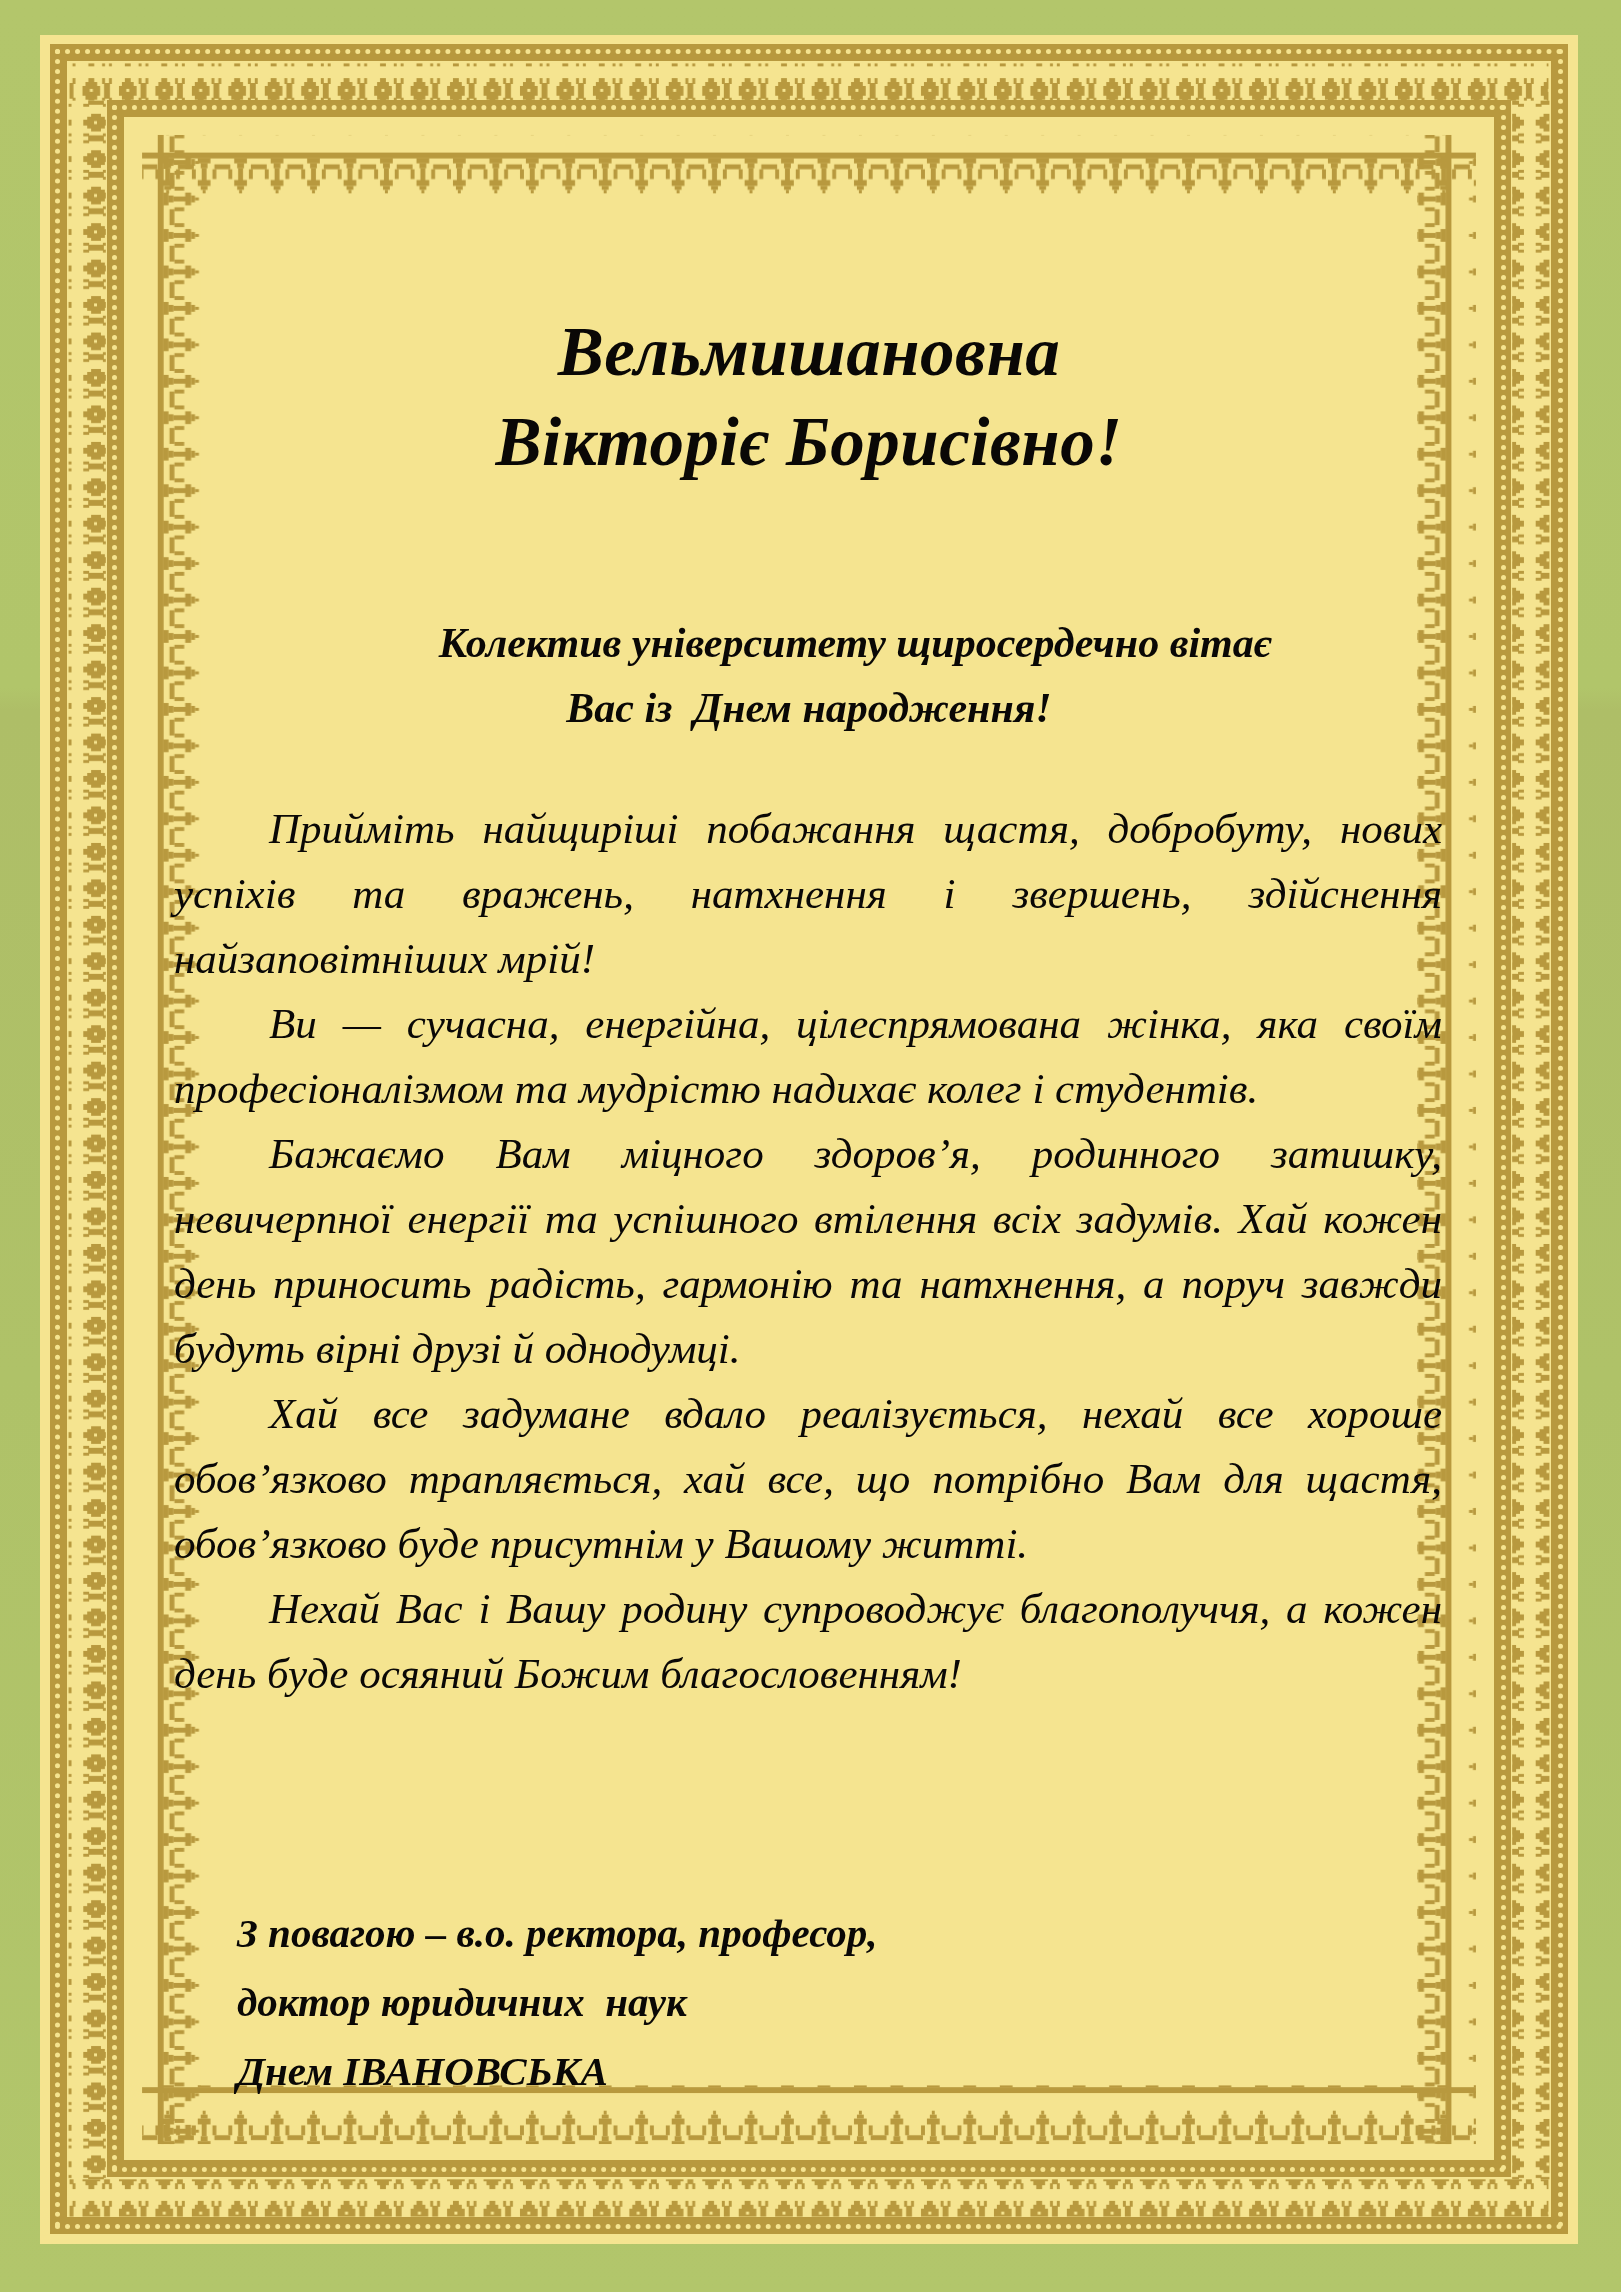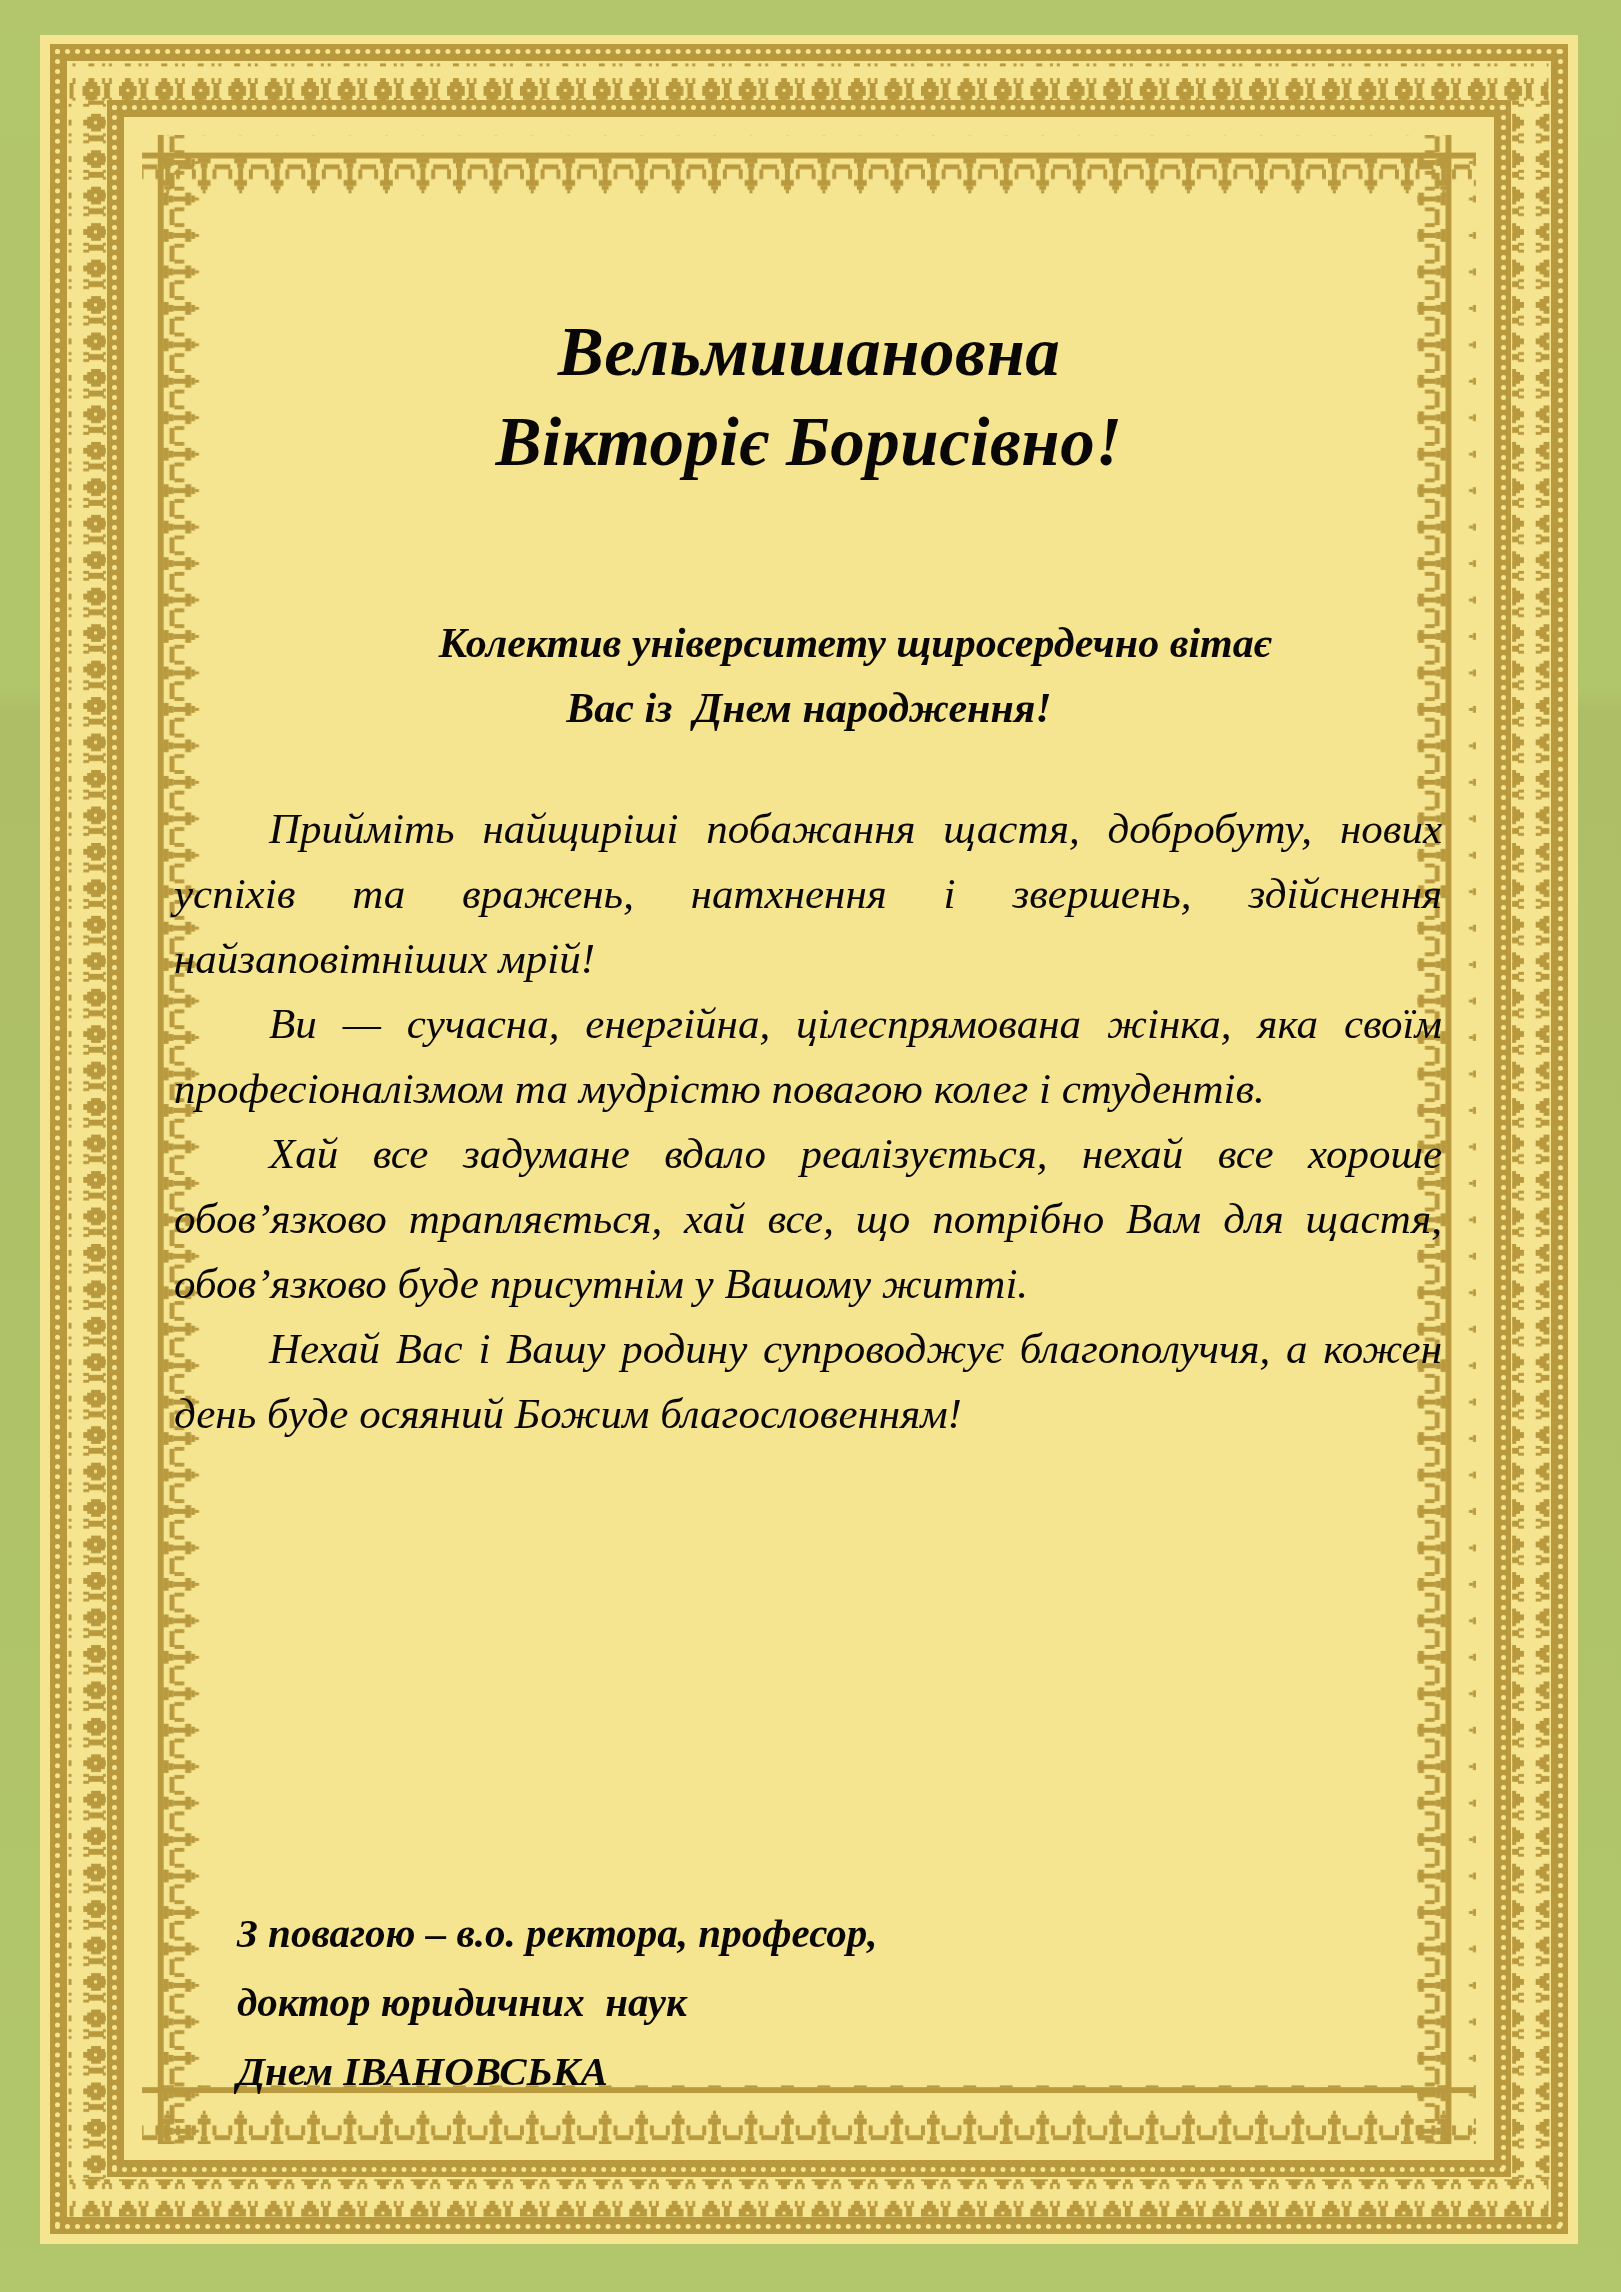--- a/index.html
+++ b/index.html
@@ -185,21 +185,22 @@
       <div>Вікторіє Борисівно!</div>
     </div>
 
     <div class="greeting">
       <span class="l1">Колектив університету щиросердечно вітає</span>
       <span style="display:block;white-space:pre;">Вас із  Днем народження!</span>
     </div>
 
     <div class="body">
       <p>Прийміть найщиріші побажання щастя, добробуту, нових успіхів та вражень, натхнення і звершень, здійснення найзаповітніших мрій!</p>
-      <p>Ви — сучасна, енергійна, цілеспрямована жінка, яка своїм професіоналізмом та мудрістю повагою колег і студентів.</p>
+      <p>Ви — сучасна, енергійна, цілеспрямована жінка, яка своїм професіоналізмом та мудрістю надихає колег і студентів.</p>
+      <p>Бажаємо Вам міцного здоров’я, родинного затишку, невичерпної енергії та успішного втілення всіх задумів. Хай кожен день приносить радість, гармонію та натхнення, а поруч завжди будуть вірні друзі й однодумці.</p>
       <p>Хай все задумане вдало реалізується, нехай все хороше обов’язково трапляється, хай все, що потрібно Вам для щастя, обов’язково буде присутнім у Вашому житті.</p>
       <p>Нехай Вас і Вашу родину супроводжує благополуччя, а кожен день буде осяяний Божим благословенням!</p>
     </div>
 
     <div class="signature">
       <div>З повагою – в.о. ректора, професор,</div>
       <div>доктор юридичних  наук</div>
       <div>Днем ІВАНОВСЬКА</div>
     </div>
   </div>

